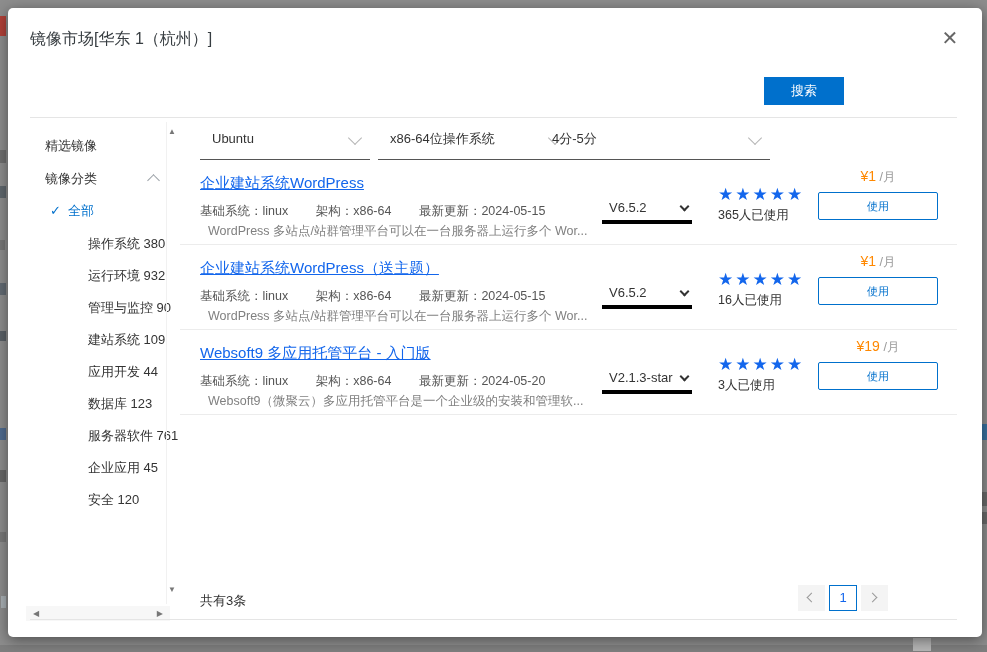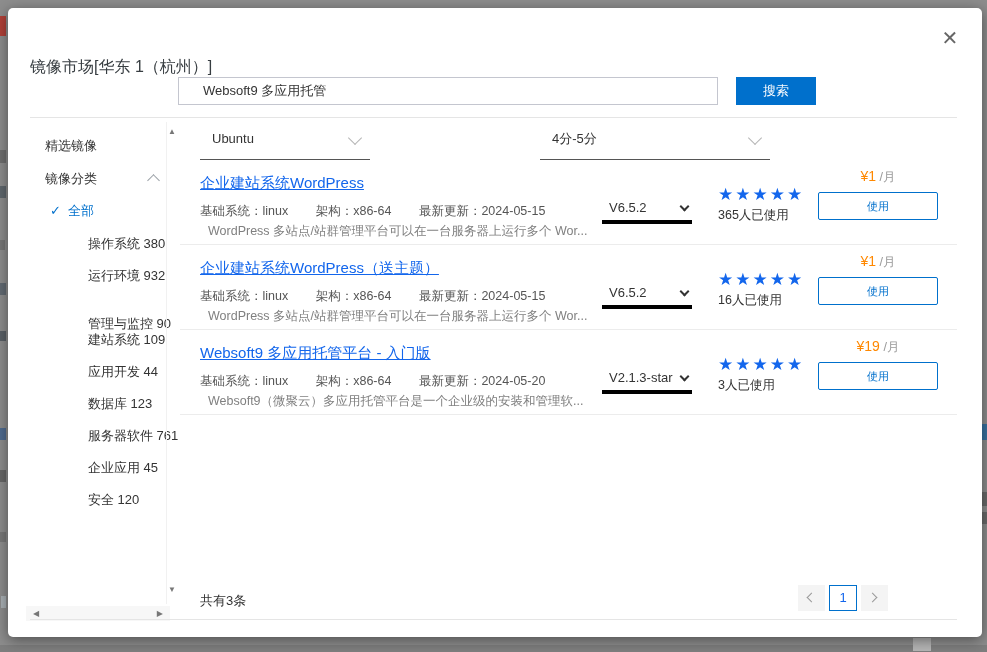--- a/index.html
+++ b/index.html
@@ -12,29 +12,29 @@
     color:#333;
   }
   .frag { position:absolute; }
 
   
   .dialog {
     position:absolute; left:8px; top:8px; width:974px; height:629px;
     background:#fff; border-radius:5px;
     box-shadow:0 3px 14px rgba(0,0,0,.45);
   }
-  .dlg-title { position:absolute; left:22px; top:21px; font-size:16px; color:#373d41;margin-top:28px; }
+  .dlg-title { position:absolute; left:22px; top:21px; font-size:16px; color:#373d41; }
   .close-btn { position:absolute; right:20px; top:18px; width:24px; height:24px;
     font-size:20px; line-height:24px; text-align:center; color:#666; cursor:pointer; font-weight:300; }
 
   
   .search-input { position:absolute; left:170px; top:69px; width:540px; height:28px;
     border:1px solid #c4c6cf; font-size:13px; color:#333; padding:0 8px 0 24px; outline:none;
     font-family:inherit; background:#fff; }
-  .search-btn { position:absolute; left:728px; top:69px; width:80px; height:28px;
+  .search-btn { position:absolute; left:756px; top:69px; width:80px; height:28px;
     background:#0070cc; color:#fff; border:none; font-size:13px; cursor:pointer; font-family:inherit; }
 
   .hdr-divider { position:absolute; left:22px; top:109px; width:927px; height:1px; background:#e5e5e5; }
   .bottom-divider { position:absolute; left:22px; top:611px; width:927px; height:1px; background:#e5e5e5; }
 
   
   .side-label { position:absolute; left:37px; font-size:13px; color:#333; height:17px; line-height:17px; }
   .cat-item { position:absolute; left:64px; font-size:13px; color:#333; height:17px; line-height:17px; cursor:pointer;margin-left:16px; }
   .cat-all { position:absolute; left:60px; font-size:13px; color:#0070cc; height:17px; line-height:17px; cursor:pointer; }
   .check-glyph { position:absolute; left:42px; font-size:13px; color:#0070cc; font-weight:bold; height:17px; line-height:17px; }
@@ -95,52 +95,55 @@
 <div class="frag" style="left:982px;top:492px;width:5px;height:14px;background:#6a6a6a;"></div>
 <div class="frag" style="left:982px;top:512px;width:5px;height:12px;background:#6a6a6a;"></div>
 <div class="frag" style="left:0;top:645px;width:987px;height:7px;background:#7e7e7e;"></div>
 <div class="frag" style="left:913px;top:638px;width:18px;height:13px;background:#b5b5b5;"></div>
 
 <div class="dialog">
 
   <div class="dlg-title">镜像市场[华东 1（杭州）]</div>
   <div class="close-btn">✕</div>
 
-  <input class="search-input" type="text" readonly="" value="Websoft9 多应用托管" style="">
   <button class="search-btn">搜索</button>
 
   <div class="hdr-divider"></div>
 
   <div class="side-label" style="top:129px">精选镜像</div>
   <div class="side-label" style="top:162px">镜像分类</div>
   <span class="collapse-chevron"></span>
 
   <span class="check-glyph" style="top:194px">✓</span>
   <div class="cat-all" style="top:194px">全部</div>
 
   <div class="cat-item" style="top:227px">操作系统 380</div>
   <div class="cat-item" style="top:259px">运行环境 932</div>
-  <div class="cat-item" style="top:307px">管理与监控 90</div>
+  <div class="cat-item" style="top:291px">管理与监控 90</div>
   <div class="cat-item" style="top:323px">建站系统 109</div>
   <div class="cat-item" style="top:355px">应用开发 44</div>
   <div class="cat-item" style="top:387px">数据库 123</div>
   <div class="cat-item" style="top:419px">服务器软件 761</div>
   <div class="cat-item" style="top:451px">企业应用 45</div>
   <div class="cat-item" style="top:483px">安全 120</div>
 
   <div class="vtrack"></div>
   <span class="scroll-arrow" style="left:160px;top:120px">▲</span>
   <span class="scroll-arrow" style="left:160px;top:578px">▼</span>
   <div class="htrack">
     <span class="scroll-arrow" style="left:7px;top:4px">◀</span>
     <span class="scroll-arrow" style="right:7px;top:4px">▶</span>
   </div>
 
   <div class="filter-select" style="left:192px;width:170px">
     <span class="val">Ubuntu</span>
+    <span class="chev-down"></span>
+  </div>
+  <div class="filter-select" style="left:370px;width:192px">
+    <span class="val">x86-64位操作系统</span>
     <span class="chev-down"></span>
   </div>
   <div class="filter-select" style="left:532px;width:230px">
     <span class="val">4分-5分</span>
     <span class="chev-down"></span>
   </div>
   <div class="filter-divider"></div>
 
   <div class="listing" style="top:152px">
     <a class="l-title">企业建站系统WordPress</a>

